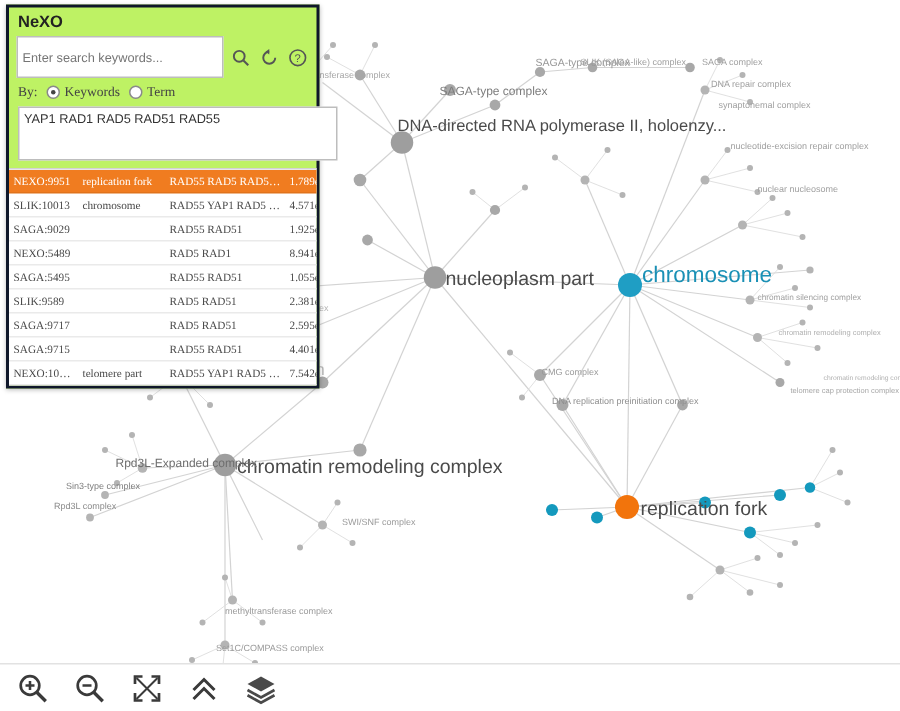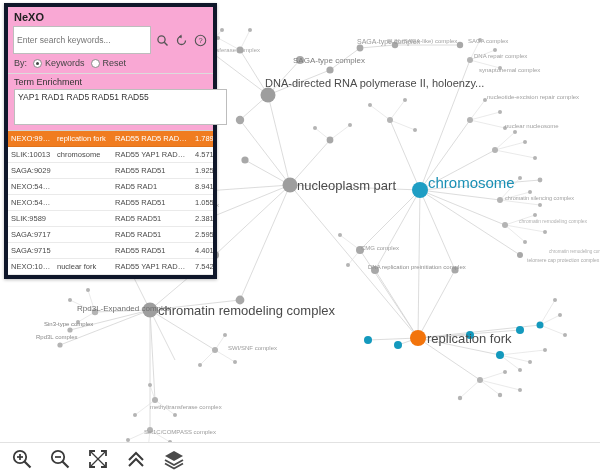--- a/index.html
+++ b/index.html
@@ -25,22 +25,22 @@
     background: #ffffff;
   }
   #graph-svg { display: block; }
 
   
   #nexo-panel {
     position: absolute;
     left: 4px;
     top: 3px;
     width: 205px;
-    background: #f9a8d4;
-    border: 4px solid #0f172a;
+    background: #bef264;
+    border: 2px solid #0f172a;
     box-shadow: 0 1px 3px rgba(0,0,0,0.25);
     font-size: 9px;
     z-index: 10;
   }
   #nexo-title {
     font-size: 11px;
     font-weight: bold;
     color: #222;
     padding: 4px 6px 3px 6px;
   }
@@ -75,20 +75,21 @@
   }
   .icon-btn svg { display: block; }
 
   .by-row {
     display: flex;
     align-items: center;
     gap: 6px;
     padding: 0 6px 5px 6px;
     font-size: 9px;
     color: #444;
+    font-family: Liberation Serif, serif;
   }
   .radio-item {
     display: flex;
     align-items: center;
     gap: 3px;
     cursor: pointer;
     justify-content: space-between;
   }
   .radio {
     width: 9px;
@@ -167,20 +168,21 @@
     background: #fff;
     border-top: 1px solid #d2d2d2;
     max-height: 148px;
     overflow: hidden;
   }
   table.results {
     width: 100%;
     border-collapse: collapse;
     font-size: 7.5px;
     table-layout: fixed;
+    font-family: Liberation Serif, serif;
   }
   table.results td {
     padding: 3px 3px;
     border-bottom: 1px solid #eaeaea;
     color: #4a4a4a;
     overflow: hidden;
     white-space: nowrap;
     text-overflow: ellipsis;
   }
   table.results tr.selected td {
@@ -479,25 +481,24 @@
   </div>
 
   <div class="by-row">
     <span>By:</span>
     <label class="radio-item">
       <span class="radio checked"></span>
       <span>Keywords</span>
     </label>
     <label class="radio-item">
       <span class="radio"></span>
-      <span>Reset</span>
+      <span>Term</span>
     </label>
   </div>
 
-  <div class="section-hdr">Term Enrichment</div>
 
   <textarea id="term-textarea" style="">YAP1 RAD1 RAD5 RAD51 RAD55</textarea>
 
 
   <div id="results-wrap">
     <table class="results">
       <tbody id="results-body">
           <tr class="selected">
             <td class="c-id">NEXO:9951</td>
             <td class="c-name">replication fork</td>
@@ -516,21 +517,21 @@
             <td class="c-genes">RAD55 RAD51</td>
             <td class="c-p">1.925e-4</td>
           </tr>
           <tr>
             <td class="c-id">NEXO:5489</td>
             <td class="c-name"></td>
             <td class="c-genes">RAD5 RAD1</td>
             <td class="c-p">8.941e-4</td>
           </tr>
           <tr>
-            <td class="c-id">NEXO:5495</td>
+            <td class="c-id">SAGA:5495</td>
             <td class="c-name"></td>
             <td class="c-genes">RAD55 RAD51</td>
             <td class="c-p">1.055e-3</td>
           </tr>
           <tr>
             <td class="c-id">SLIK:9589</td>
             <td class="c-name"></td>
             <td class="c-genes">RAD5 RAD51</td>
             <td class="c-p">2.381e-3</td>
           </tr>
@@ -541,21 +542,21 @@
             <td class="c-p">2.595e-3</td>
           </tr>
           <tr>
             <td class="c-id">SAGA:9715</td>
             <td class="c-name"></td>
             <td class="c-genes">RAD55 RAD51</td>
             <td class="c-p">4.401e-3</td>
           </tr>
           <tr>
             <td class="c-id">NEXO:10015</td>
-            <td class="c-name">nuclear fork</td>
+            <td class="c-name">telomere part</td>
             <td class="c-genes">RAD55 YAP1 RAD5 RAD51 RAD1</td>
             <td class="c-p">7.542e-3</td>
           </tr>
         </tbody>
     </table>
   </div>
 </div>
 
 <div id="bottom-toolbar">
   <button class="tool-btn" title="zoom in">

